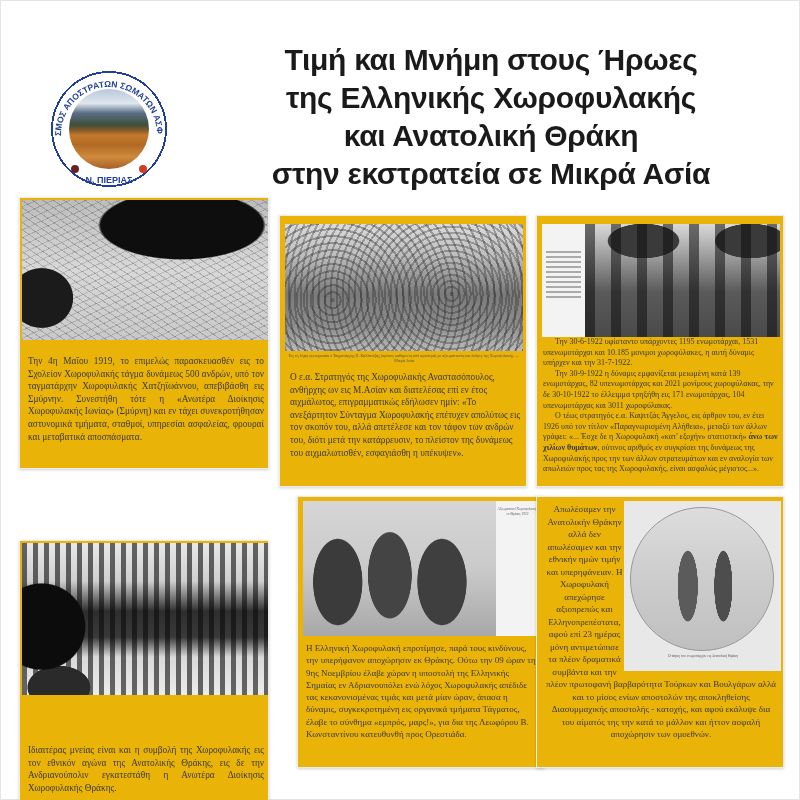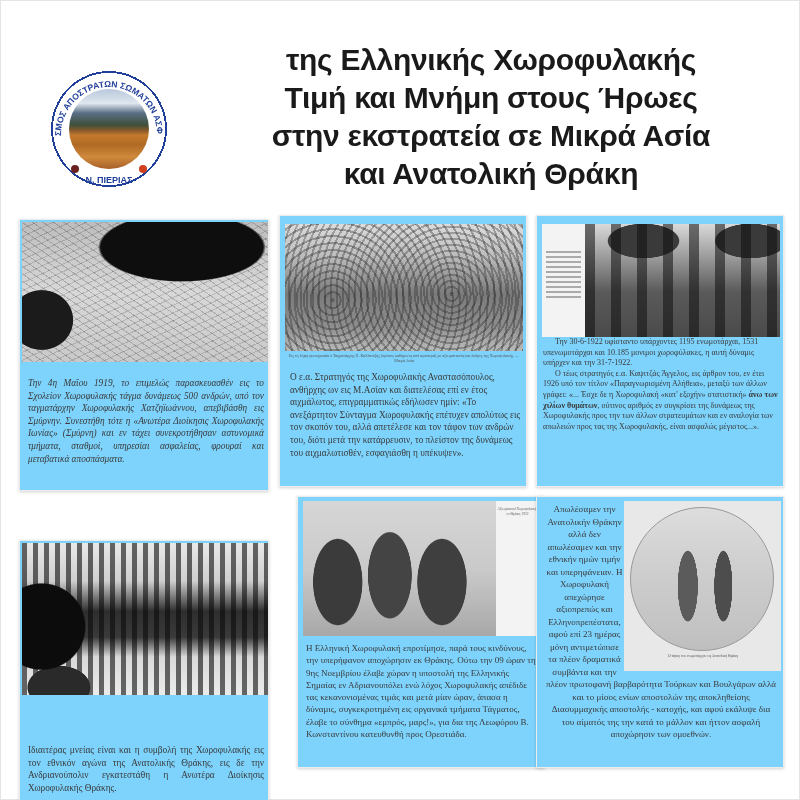--- a/index.html
+++ b/index.html
@@ -11,21 +11,21 @@
       background: radial-gradient(circle at 50% 50%, #ffffff 0 62%, #1f3f9a 62% 64%, #ffffff 64% 86%, #1f3f9a 86% 100%); }
     .logo-inner { position: absolute; left: 24px; top: 24px; width: 80px; height: 80px; border-radius: 50%; overflow: hidden;
       background: linear-gradient(180deg, #b8c8dc 0%, #dfe6ee 18%, #5a6f86 30%, #3d4f3a 45%, #8a5a2a 52%, #c47a2c 58%, #b06a24 70%, #d08a3c 85%, #a6602a 100%); }
     .logo-ring { position: absolute; inset: 0; border-radius: 50%; }
     .logo-ring svg { width: 128px; height: 128px; }
 
     .title { position: absolute; left: 190px; top: 40px; width: 600px; text-align: center;
       font-family: "Liberation Sans", sans-serif; font-weight: bold; font-size: 30px; line-height: 38px; color: #1a1a1a; letter-spacing: -0.3px; }
     .title div { white-space: nowrap; }
 
-    .panel { position: absolute; background: #7dd3fc; box-shadow: 0 1px 3px rgba(0,0,0,0.18); border: 1px solid #ececec; overflow: hidden; }
+    .panel { position: absolute; background: #eab308; box-shadow: 0 1px 3px rgba(0,0,0,0.18); border: 1px solid #ececec; overflow: hidden; }
     .photo { position: absolute; overflow: hidden; }
     .caption { position: absolute; font-size: 9.3px; line-height: 12.6px; color: #3a3a3a; text-align: left; }
     .caption.justify { text-align: justify; }
     .imgcap { position: absolute; font-size: 4px; line-height: 5px; color: #555; text-align: center; }
 
     
     .map { background:
       radial-gradient(ellipse 55% 40% at 65% 18%, #0e0e0e 0 60%, transparent 62%),
       radial-gradient(ellipse 18% 30% at 8% 70%, #1b1b1b 0 70%, transparent 72%),
       repeating-linear-gradient(35deg, rgba(0,0,0,0.18) 0 1px, transparent 1px 6px),
@@ -75,27 +75,27 @@
           <textPath href="#arcTop" startOffset="50%" text-anchor="middle">ΣΥΝΔΕΣΜΟΣ ΑΠΟΣΤΡΑΤΩΝ ΣΩΜΑΤΩΝ ΑΣΦΑΛΕΙΑΣ</textPath>
         </text>
         <text font-family="Liberation Sans, sans-serif" font-size="9" font-weight="bold" fill="#1f3f9a" x="64" y="118" text-anchor="middle">Ν. ΠΙΕΡΙΑΣ</text>
         <circle cx="30" cy="104" r="4" fill="#6b1f1f"></circle>
         <circle cx="98" cy="104" r="4" fill="#d0401e"></circle>
       </svg>
     </div>
   </div>
 
   <div class="title">
+    <div>Τιμή και Μνήμη στους Ήρωες</div>
     <div>της Ελληνικής Χωροφυλακής</div>
-    <div>Τιμή και Μνήμη στους Ήρωες</div>
+    <div>και Ανατολική Θράκη</div>
     <div>στην εκστρατεία σε Μικρά Ασία</div>
-    <div>και Ανατολική Θράκη</div>
   </div>
 
-  <div class="panel" style="left:18px; top:218px; width:250px; height:272px;font-style:italic;">
+  <div class="panel" style="left:18px; top:196px; width:250px; height:272px;">
     <div class="photo map" style="left:2px; top:2px; width:246px; height:140px;"></div>
     <div class="caption justify" style="left:8px; top:157px; width:236px;">Την 4η Μαΐου 1919, το επιμελώς παρασκευασθέν εις το Σχολείον Χωροφυλακής τάγμα δυνάμεως 500 ανδρών, υπό τον ταγματάρχην Χωροφυλακής Χατζηϊωάννου, απεβιβάσθη εις Σμύρνην. Συνεστήθη τότε η «Ανωτέρα Διοίκησις Χωροφυλακής Ιωνίας» (Σμύρνη) και εν τάχει συνεκροτήθησαν αστυνομικά τμήματα, σταθμοί, υπηρεσίαι ασφαλείας, φρουραί και μεταβατικά αποσπάσματα.</div>
   </div>
 
   <div class="panel" style="left:278px; top:214px; width:248px; height:272px;font-family:Liberation Serif, serif;">
     <div class="photo group" style="left:5px; top:8px; width:238px; height:127px;"></div>
     <div class="imgcap" style="left:5px; top:137px; width:238px;">Εις τη λήψη φωτογραφία ο Ταγματάρχης Χ. Καλλαντζής (πρώτος καθήμενος από αριστερά) με αξιωματικούς και άνδρες της Χωροφυλακής. — Μικρά Ασία</div>
     <div class="caption" style="left:10px; top:155px; width:232px;">Ο ε.α. Στρατηγός της Χωροφυλακής Αναστασόπουλος, ανθήρχης ων εις Μ.Ασίαν και διατελέσας επί εν έτος αιχμάλωτος, επιγραμματικώς εδήλωσεν ημίν: «Το ανεξάρτητον Σύνταγμα Χωροφυλακής επέτυχεν απολύτως εις τον σκοπόν του, αλλά απετέλεσε και τον τάφον των ανδρών του, διότι μετά την κατάρρευσιν, το πλείστον της δυνάμεως του αιχμαλωτισθέν, εσφαγιάσθη η υπέκυψεν».</div>
   </div>
 
@@ -108,20 +108,21 @@
         <div class="ln"></div>
         <div class="ln"></div>
         <div class="ln"></div>
         <div class="ln"></div>
         <div class="ln"></div>
         <div class="ln"></div>
     </div>
     <div class="photo officers" style="left:48px; top:8px; width:195px; height:113px;"></div>
     <div class="caption" style="left:6px; top:121px; width:238px; font-size:8px; line-height:10.6px;">
       <p style="text-indent:12px;">Την 30-6-1922 υφίσταντο υπάρχοντες 1195 ενωμοτάρχαι, 1531 υπενωμοτάρχαι και 10.185 μονιμοι χωροφύλακες, η αυτή δύναμις υπήρχεν και την 31-7-1922.</p>
+      <p style="text-indent:12px;">Την 30-9-1922 η δύναμις εμφανίζεται μειωμένη κατά 139 ενωμοτάρχας, 82 υπενωμοτάρχας και 2021 μονίμους χωροφύλακας, την δε 30-10-1922 το έλλειμμα τρηξήθη εις 171 ενωμοτάρχας, 104 υπενωμοτάρχας και 3011 χωροφύλακας.</p>
       <p style="text-indent:12px;">Ο τέως στρατηγός ε.α. Καψιτζάς Άγγελος, εις άρθρον του, εν έτει 1926 υπό τον τίτλον «Παραγνωρισμένη Αλήθεια», μεταξύ των άλλων γράφει: «... Έσχε δε η Χωροφυλακή «κατ' εξοχήν» στατιστική» <b>άνω των χιλίων θυμάτων</b>, ούτινος αριθμός εν συγκρίσει της δυνάμεως της Χωροφυλακής προς την των άλλων στρατευμάτων και εν αναλογία των απωλειών προς τας της Χωροφυλακής, είναι ασφαλώς μέγιστος...».</p>
     </div>
   </div>
 
   <div class="panel" style="left:18px; top:495px; width:250px; height:272px;margin-top:44px;">
     <div class="photo parade" style="left:2px; top:2px; width:246px; height:152px;"></div>
     <div class="caption justify" style="left:8px; top:203px; width:236px;">Ιδιαιτέρας μνείας είναι και η συμβολή της Χωροφυλακής εις τον εθνικόν αγώνα της Ανατολικής Θράκης, εις δε την Ανδριανούπολιν εγκατεστάθη η Ανωτέρα Διοίκησις Χωροφυλακής Θράκης.</div>
   </div>
 
   <div class="panel" style="left:296px; top:495px; width:248px; height:272px;">

